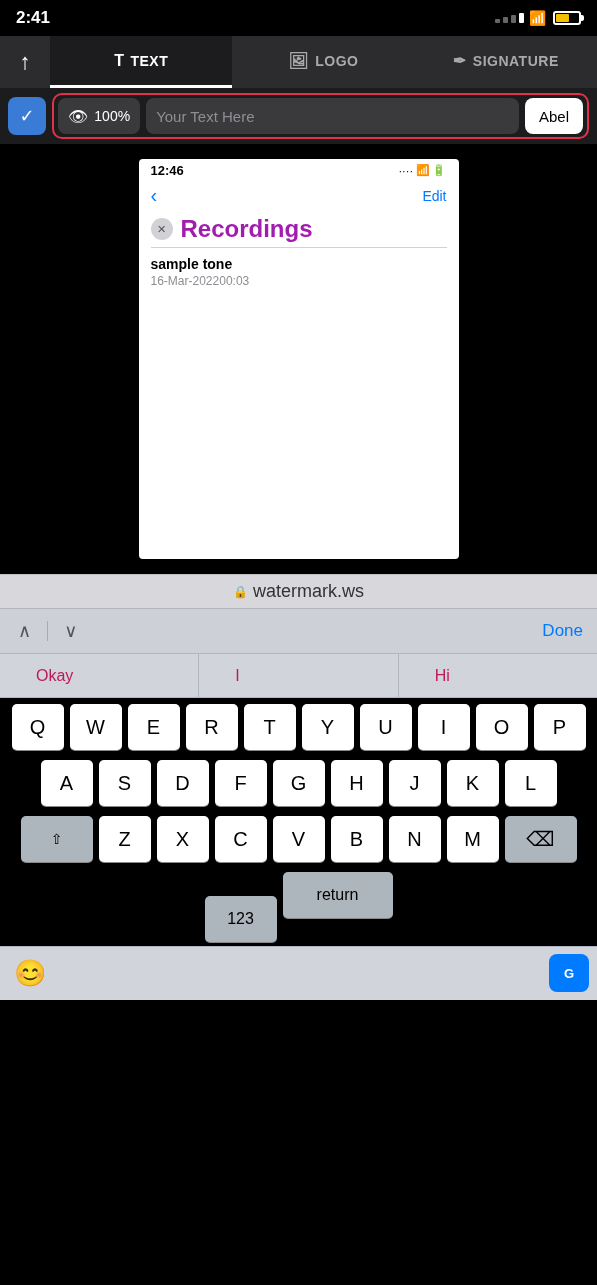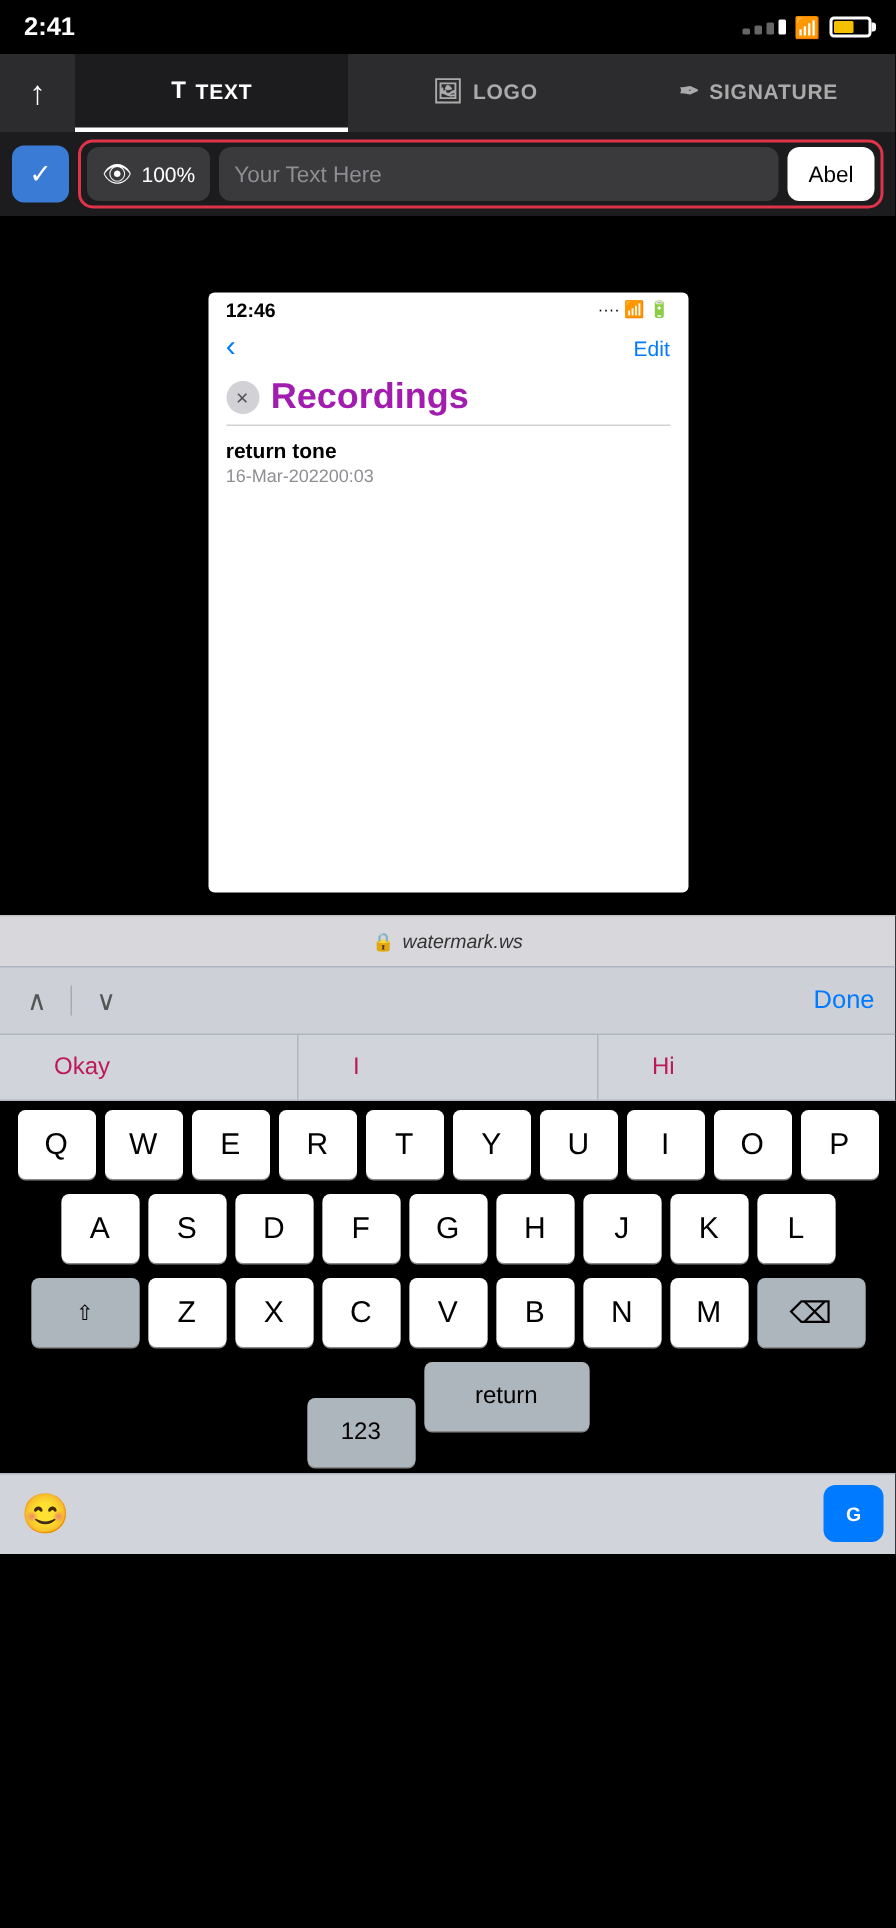--- a/index.html
+++ b/index.html
@@ -189,21 +189,20 @@
     }
 
     
     .preview-area {
       background: #000;
       display: flex;
       align-items: center;
       justify-content: center;
       height: 430px;
       position: relative;
-      margin-top: 36px;
     }
     .phone-screen {
       width: 320px;
       height: 400px;
       background: #fff;
       border-radius: 4px;
       overflow: hidden;
       position: relative;
     }
     .phone-status {
@@ -272,21 +271,21 @@
     .website-bar {
       background: #d8d8dc;
       height: 34px;
       display: flex;
       align-items: center;
       justify-content: center;
       gap: 5px;
       border-top: 1px solid #c0c0c5;
     }
     .lock-icon { font-size: 12px; color: #555; }
-    .website-url { font-size: 13px; color: #333; font-style: italic; }
+    .website-url { font-size: 18px; color: #333; }
 
     
     .input-accessory {
       background: #cdd0d7;
       height: 46px;
       display: flex;
       align-items: center;
       justify-content: space-between;
       padding: 0 14px;
       border-top: 1px solid #b0b5bf;
@@ -493,21 +492,21 @@
       <span class="phone-edit">Edit</span>
     </div>
 
     <div class="phone-title-row">
       <div class="phone-x-icon">✕</div>
       <span class="phone-title">Recordings</span>
     </div>
     <div class="phone-divider"></div>
 
     <div class="phone-item">
-      <div class="phone-item-name">return tone</div>
+      <div class="phone-item-name">sample tone</div>
       <div class="phone-item-meta">
         <span>16-Mar-2022</span>
         <span>00:03</span>
       </div>
     </div>
   </div>
 </div>
 
 <div class="website-bar">
   <span class="lock-icon">🔒</span>

